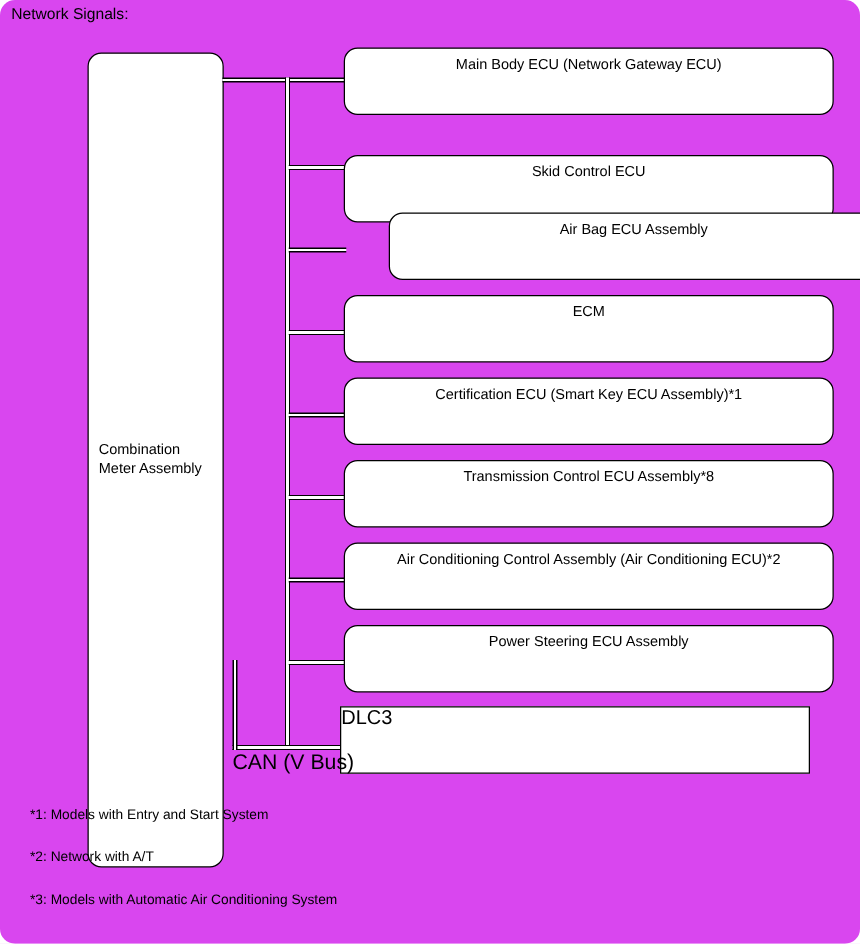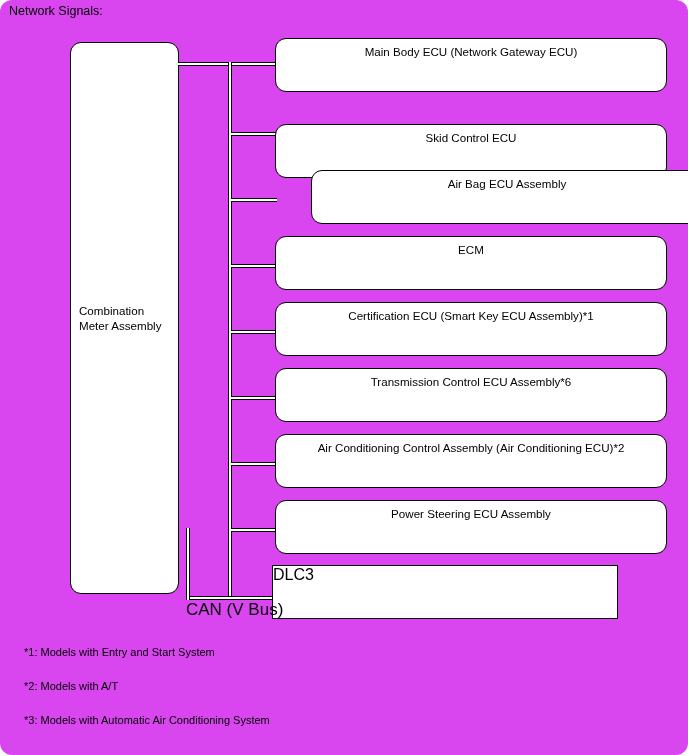--- a/index.html
+++ b/index.html
@@ -41,21 +41,21 @@
     background: #ffffff;
   }
   .node.rounded { border-radius: 11px; }
   .node.square  { border-radius: 0; }
 
   
   .node-meter {
     left: 70px;
     top: 42px;
     width: 109px;
-    height: 552px;
+    height: 652px;
     border-radius: 9px;
   }
   .node-meter .node-label {
     position: absolute;
     left: 8px;
     top: 50%;
     transform: translateY(-50%);
     text-align: left;
     font-size: 11.6px;
     line-height: 14.5px;
@@ -68,21 +68,21 @@
     position: absolute;
     left: 6px;
     right: 6px;
     top: 6px;
     text-align: center;
     font-size: 11.6px;
     line-height: 14px;
     white-space: nowrap;
   }
   
-  .node-dlc3 { left: 272px; width: 346px; height: 54px; }
+  .node-dlc3 { left: 272px; width: 376px; height: 54px; }
 
   
   
   .bus-h {
     position: absolute;
     height: 4px;
     background:
       linear-gradient(to bottom,
         #000 0px, #000 1px,
         #fff 1px, #fff 3px,
@@ -161,34 +161,34 @@
 
   <div class="node rounded node-ecu" style="top:236px;">
     <div class="node-label">ECM</div>
   </div>
 
   <div class="node rounded node-ecu" style="top:302px;">
     <div class="node-label">Certification ECU (Smart Key ECU Assembly)*1</div>
   </div>
 
   <div class="node rounded node-ecu" style="top:368px;">
-    <div class="node-label">Transmission Control ECU Assembly*6</div>
+    <div class="node-label">Transmission Control ECU Assembly*8</div>
   </div>
 
   <div class="node rounded node-ecu" style="top:434px;">
     <div class="node-label">Air Conditioning Control Assembly (Air Conditioning ECU)*2</div>
   </div>
 
   <div class="node rounded node-ecu" style="top:500px;">
     <div class="node-label">Power Steering ECU Assembly</div>
   </div>
 
   <div class="node square node-dlc3" style="top:565px;">
     <div class="node-label">DLC3</div>
   </div>
 
   <div class="can-label">CAN (V Bus)</div>
 
   <div class="footnote fn-1">*1: Models with Entry and Start System</div>
-  <div class="footnote fn-2">*2: Models with A/T</div>
+  <div class="footnote fn-2">*2: Network with A/T</div>
   <div class="footnote fn-3">*3: Models with Automatic Air Conditioning System</div>
 
 </div>
 
 </body></html>

